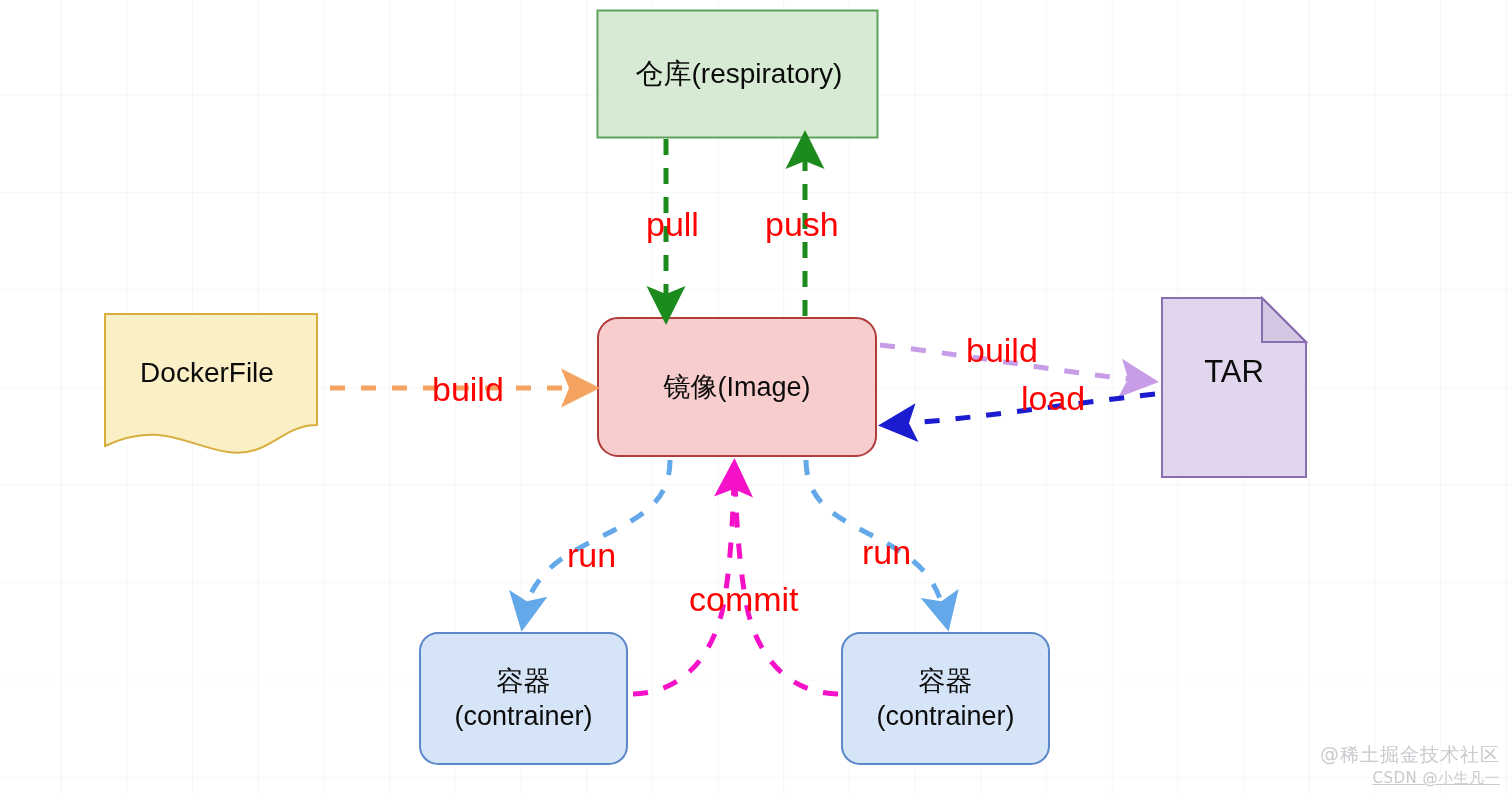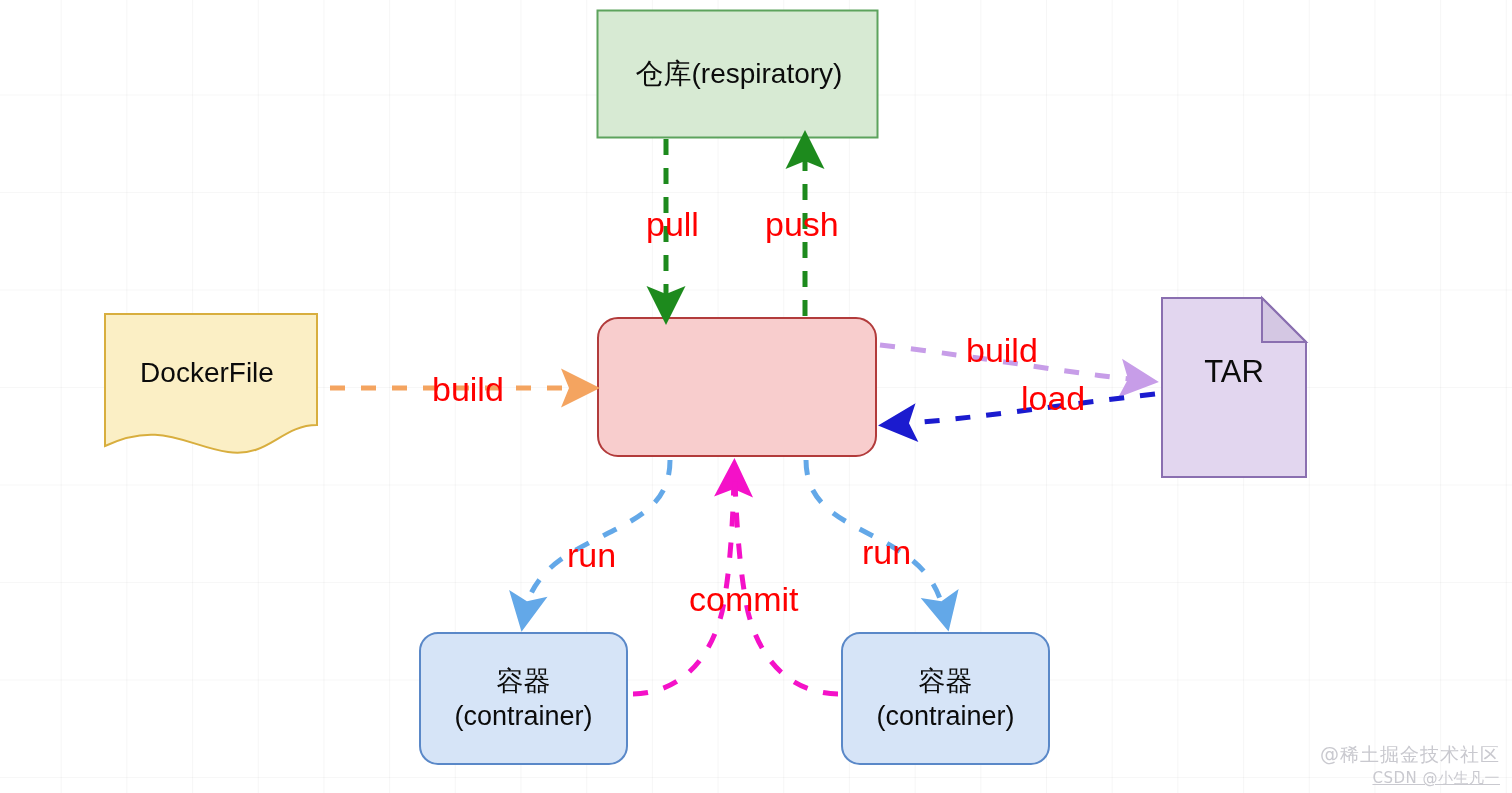--- a/index.html
+++ b/index.html
@@ -113,20 +113,21 @@
 
     <path d="M633,694 C680,693 710,660 722,612 C730,575 733,520 734,478" fill="none" stroke="#f411c8" stroke-width="5" stroke-dasharray="15,16" marker-end="url(#ah-magenta)"></path>
 
     <path d="M838,694 C790,693 760,660 748,612 C740,575 736,520 735,478" fill="none" stroke="#f411c8" stroke-width="5" stroke-dasharray="15,16"></path>
   </svg>
 
   <div class="node-label" style="left:597px; top:10px; width:284px; height:128px; font-size:28px;">仓库(respiratory)</div>
 
   <div class="node-label" style="left:105px; top:313px; width:204px; height:120px; font-size:28px;">DockerFile</div>
 
+  <div class="node-label" style="left:597px; top:317px; width:280px; height:140px; font-size:27px;">镜像(Image)</div>
 
   <div class="node-label" style="left:1161px; top:297px; width:146px; height:150px; font-size:31px;">TAR</div>
 
   <div class="node-label" style="left:419px; top:632px; width:209px; height:133px; font-size:27px; white-space:pre-line;">容器
 (contrainer)</div>
 
   <div class="node-label" style="left:841px; top:632px; width:209px; height:133px; font-size:27px; white-space:pre-line;">容器
 (contrainer)</div>
 
   <div class="edge-label" style="left:646px; top:205px;">pull</div>

